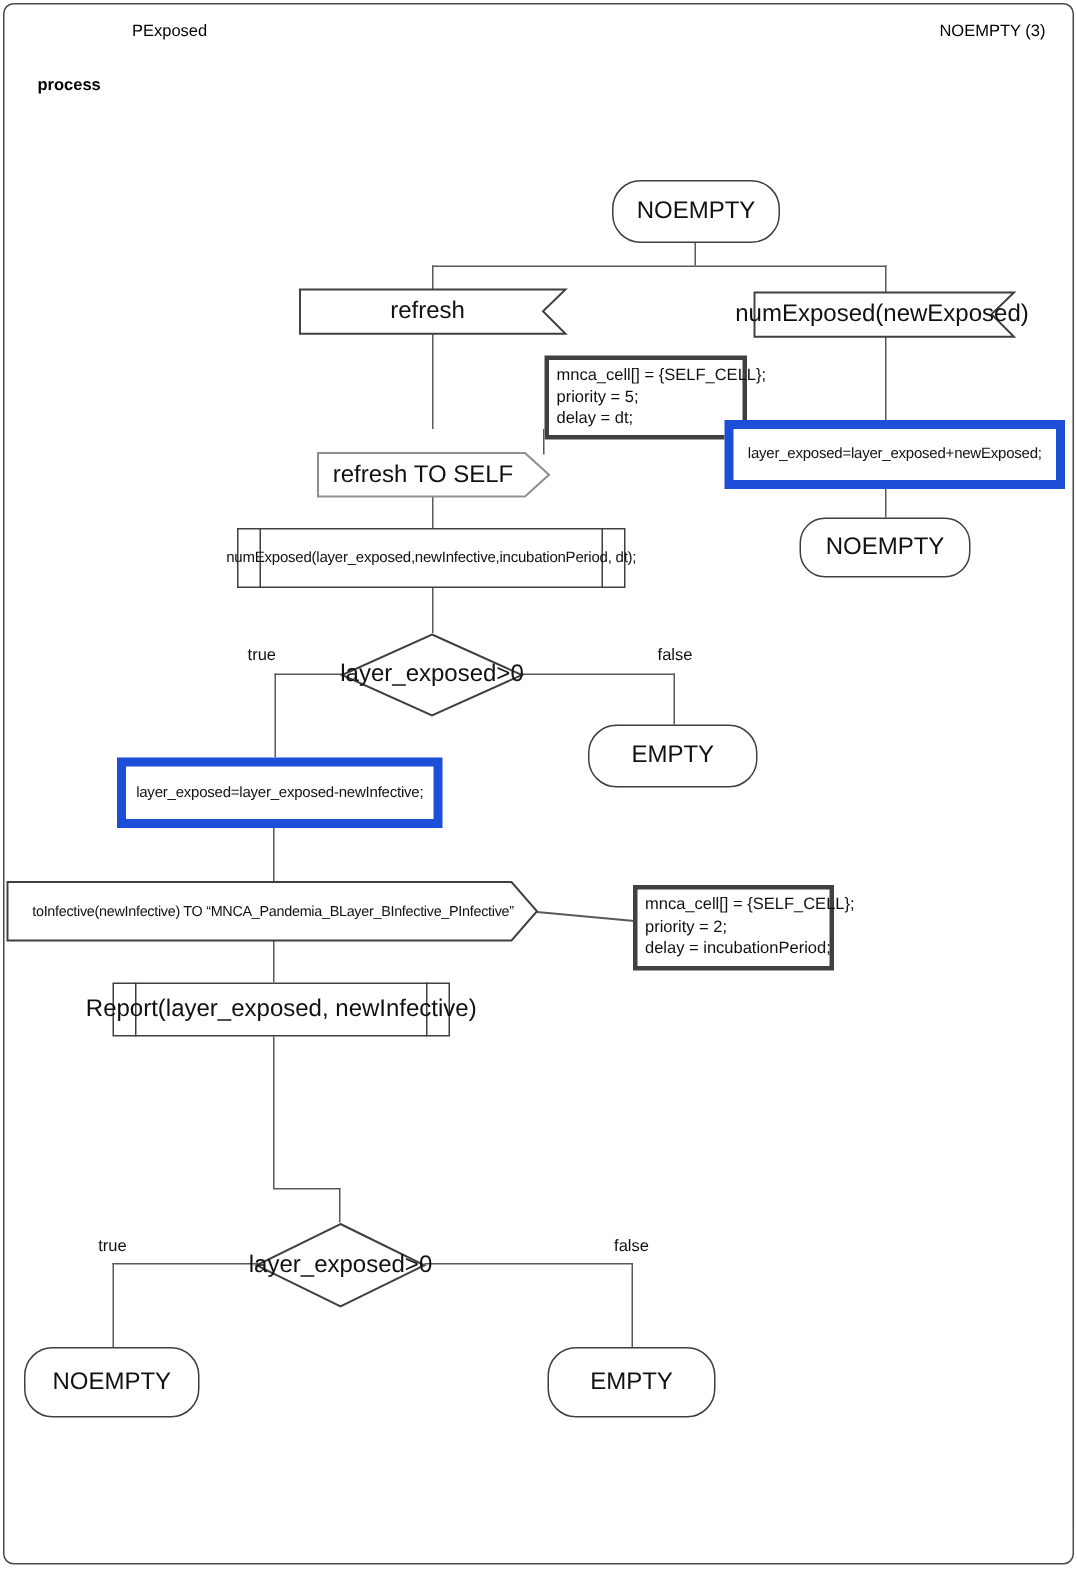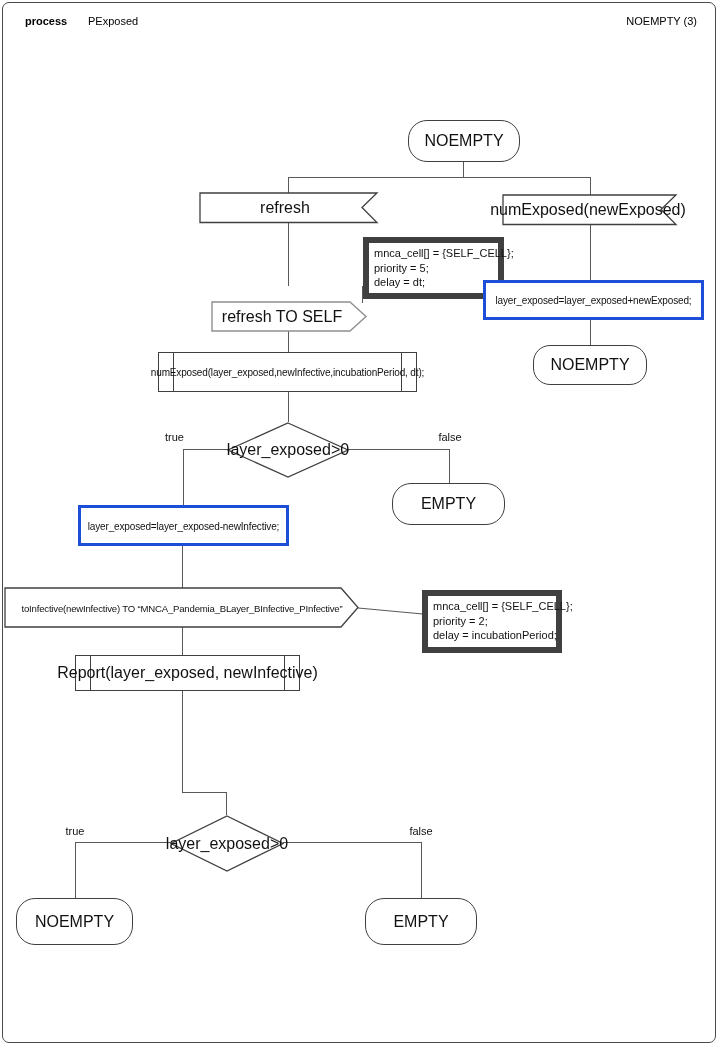--- a/index.html
+++ b/index.html
@@ -12,34 +12,34 @@
   .line{position:absolute;background:#595959;}
   .lbl{position:absolute;font-size:11px;color:#111;white-space:nowrap;}
   .shape{position:absolute;}
   .shape svg{position:absolute;left:0;top:0;overflow:visible;}
   .shape-label{
     position:absolute;left:50%;top:50%;transform:translate(-50%,-50%);
     font-size:16px;color:#111;white-space:nowrap;text-align:center;
   }
   .small-label{font-size:10px;letter-spacing:-0.15px;}
   .stadium{position:absolute;border:1.4px solid #3f3f3f;border-radius:19px;background:#fff;}
-  .rect{position:absolute;border:3px solid #1d4ed8;background:#fff;}
+  .rect{position:absolute;border:6px solid #1d4ed8;background:#fff;}
   .proc{position:absolute;border:1px solid #3f3f3f;background:#fff;}
   .proc-bar{position:absolute;top:-1px;bottom:-1px;width:1px;background:#3f3f3f;}
-  .note{position:absolute;border:6px solid #404040;background:#fff;padding:3px 5px;font-size:11px;line-height:14.5px;color:#111;white-space:nowrap;}
+  .note{position:absolute;border:3px solid #404040;background:#fff;padding:3px 5px;font-size:11px;line-height:14.5px;color:#111;white-space:nowrap;}
   .hdr{position:absolute;top:15px;font-size:11px;color:#000;white-space:nowrap;}
   .hdr.bold{font-weight:bold;}
 </style>
 </head>
 <body>
 
 <div id="canvas">
   <div class="page-border"></div>
 
-  <div class="hdr bold" style="left:25px;">process</div>
+  <div class="hdr bold" style="left:25px;margin-top:36px;">process</div>
   <div class="hdr" style="left:88px;">PExposed</div>
   <div class="hdr" style="right:21px;">NOEMPTY (3)</div>
 
   <div class="line" style="left:463px;top:162px;width:1px;height:15px;"></div>
   <div class="line" style="left:288px;top:177px;width:303px;height:1px;"></div>
   <div class="line" style="left:288px;top:177px;width:1px;height:16px;"></div>
   <div class="line" style="left:590px;top:177px;width:1px;height:18px;"></div>
   <div class="line" style="left:288px;top:222px;width:1px;height:64px;"></div>
   <div class="line" style="left:590px;top:224px;width:1px;height:56px;"></div>
   <div class="line" style="left:288px;top:314px;width:1px;height:38px;"></div>

